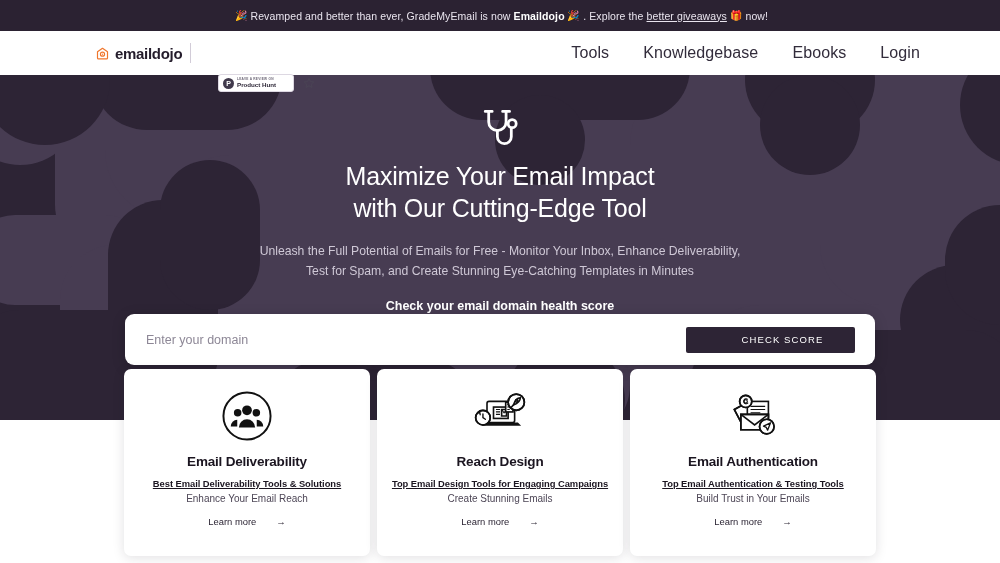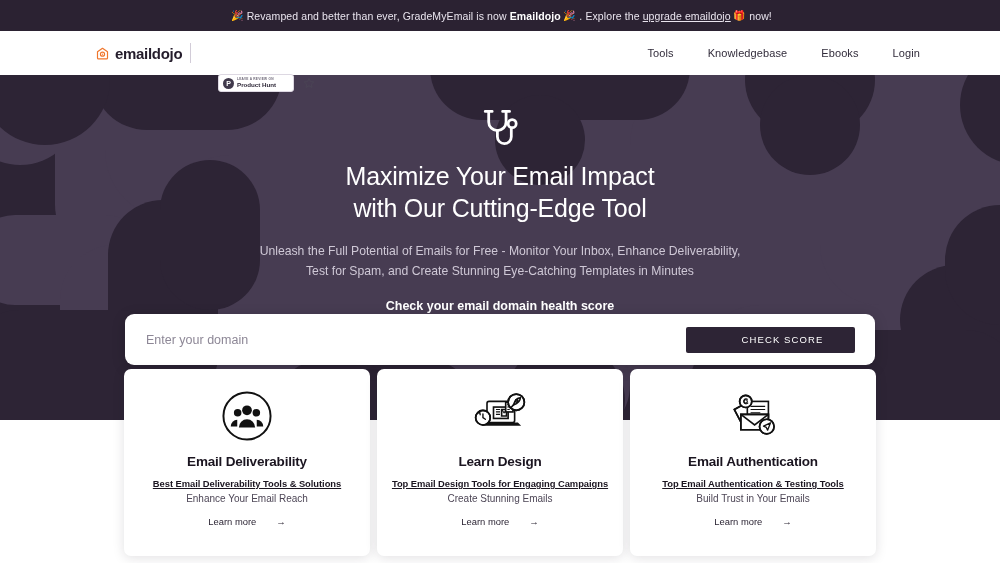--- a/index.html
+++ b/index.html
@@ -62,21 +62,21 @@
   .ph-lines { display: flex; flex-direction: column; line-height: 1; }
   .ph-top { font-size: 3.2px; letter-spacing: 0.25px; color: #6e6878; font-weight: 700; text-transform: uppercase; }
   .ph-bot { font-size: 6.2px; font-weight: 700; color: #2c2636; margin-top: 1px; }
   .star-btn {
     position: absolute; left: 303px; top: 46px;
     font-size: 12px; color: #4a4455; line-height: 1; cursor: pointer;
   }
 
   .nav { position: absolute; right: 80px; display: flex; align-items: center; gap: 34px; }
   .nav a {
-    font-size: 11px; color: #322c3b; text-decoration: none; cursor: pointer;
+    font-size: 16px; color: #322c3b; text-decoration: none; cursor: pointer;
     letter-spacing: 0.1px;
   }
 
   
   .hero {
     position: absolute; top: 75px; left: 0;
     width: 1000px; height: 345px;
     background: #2d2435;
     overflow: hidden;
     z-index: 10;
@@ -169,21 +169,21 @@
 <body>
 
 <div class="page">
 
   <div class="announce">
     <span class="emoji">🎉</span>
     <span>Revamped and better than ever, GradeMyEmail is now</span>&nbsp;
     <b>Emaildojo</b>
     <span class="emoji">🎉</span>
     <span>. Explore the</span>&nbsp;
-    <span class="ulink">upgrade emaildojo</span>
+    <span class="ulink">better giveaways</span>
     <span class="emoji">🎁</span>
     <span>now!</span>
   </div>
 
   <div class="header">
 
     <div class="brand">
       <span class="brand-mark">
         <svg width="15" height="15" viewBox="0 0 24 24" fill="none">
           <path d="M4 9.2 L12 3.6 L20 9.2 V19 a1.6 1.6 0 0 1-1.6 1.6 H5.6 A1.6 1.6 0 0 1 4 19 Z" stroke="#f0762c" stroke-width="1.9" stroke-linejoin="round"></path>
@@ -318,21 +318,21 @@
           <circle cx="58" cy="15" r="10"></circle>
           <path d="M54.5 18.5 c2 -7 5.5 -9 8.5 -9 c0 3 -2 6.5 -8.5 9 z"></path>
           <path d="M54.5 18.5 l-2.5 2.5" stroke-linecap="round"></path>
           <circle cx="58.6" cy="13.4" r="1.5"></circle>
           <circle cx="17" cy="34" r="9" fill="#ffffff"></circle>
           <circle cx="17" cy="34" r="9"></circle>
           <path d="M17 29.5 V34 l3 2" stroke-linecap="round" stroke-width="1.7"></path>
           <path d="M10 29 l3 -2 l0.6 3.4" stroke-linecap="round" stroke-width="1.7"></path>
         </svg>
       </span>
-      <div class="card-title">Learn Design</div>
+      <div class="card-title">Reach Design</div>
       <div class="card-sub">Top Email Design Tools for Engaging Campaigns</div>
       <div class="card-desc">Create Stunning Emails</div>
       <div class="card-link">
         <span>Learn more</span>
         <span class="arrow">→</span>
       </div>
     </div>
 
     <div class="card">
       <span class="card-icon">

